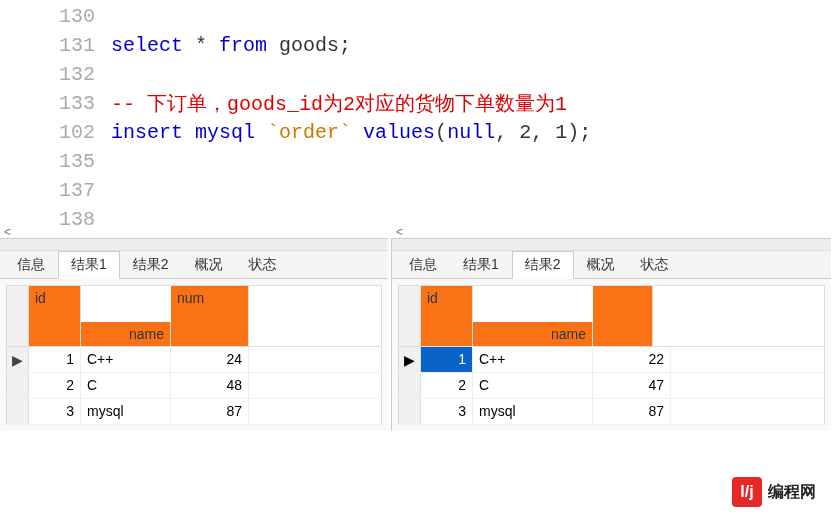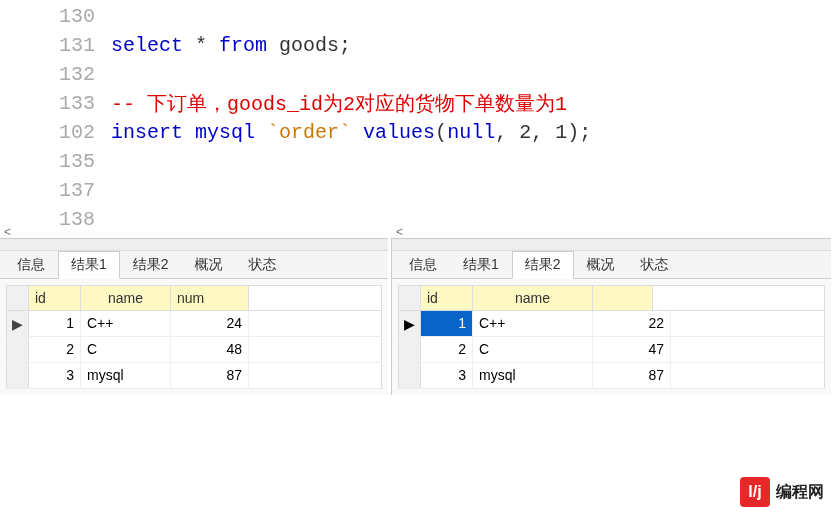--- a/index.html
+++ b/index.html
@@ -103,27 +103,27 @@
     .grid-rowsel {
       width: 22px;
       background: #f0f0f0;
       border-right: 1px solid #ddd;
       display: flex;
       align-items: center;
       justify-content: center;
       color: #444;
     }
     .grid-hcell {
-      background: #fef9c3;
+      background: #f97316;
       border-right: 1px solid #ddd;
       padding: 4px 6px;
       color: #333;
     }
     .c-id { width: 52px; text-align: left; }
-    .c-name { width: 90px; text-align: center; }
+    .c-name { width: 90px; text-align: right; margin-top: 36px; }
     .c-num { width: 78px; text-align: left; }
     .grid-row {
       display: flex;
       border-left: 1px solid #ddd;
       border-right: 1px solid #ddd;
       border-bottom: 1px solid #eee;
       height: 26px;
       align-items: stretch;
     }
     .grid-cell {
@@ -137,21 +137,21 @@
       background: #0a64c8;
       color: #fff;
     }
     .row-active .grid-rowsel { color: #000; }
     .panel2 .grid-header .c-name { width: 120px; }
     .panel2 .c-name-v { width: 120px; }
     .panel2 .c-num { width: 60px; border-right: 1px solid #ddd;}
 
     .watermark {
       position: absolute;
-      right: 8px;
+      right: 16px;
       bottom: 10px;
       display: flex;
       align-items: center;
       gap: 6px;
       padding-left: 24px;
     }
     .wm-logo {
       width: 30px;
       height: 30px;
       background: #e62828;

